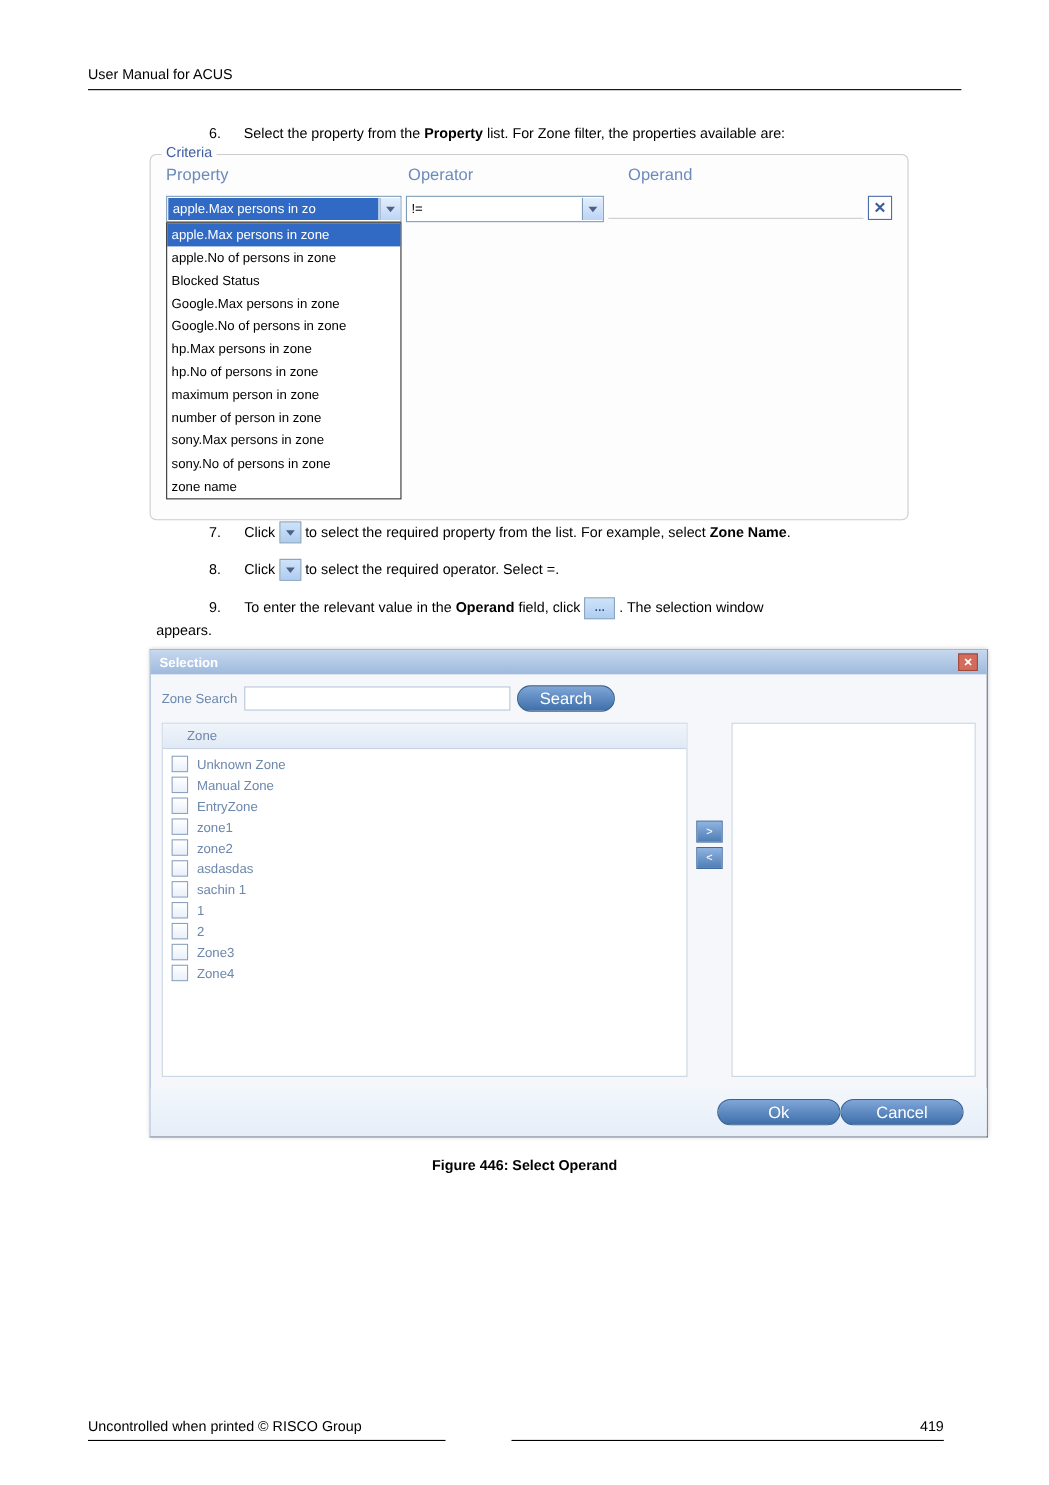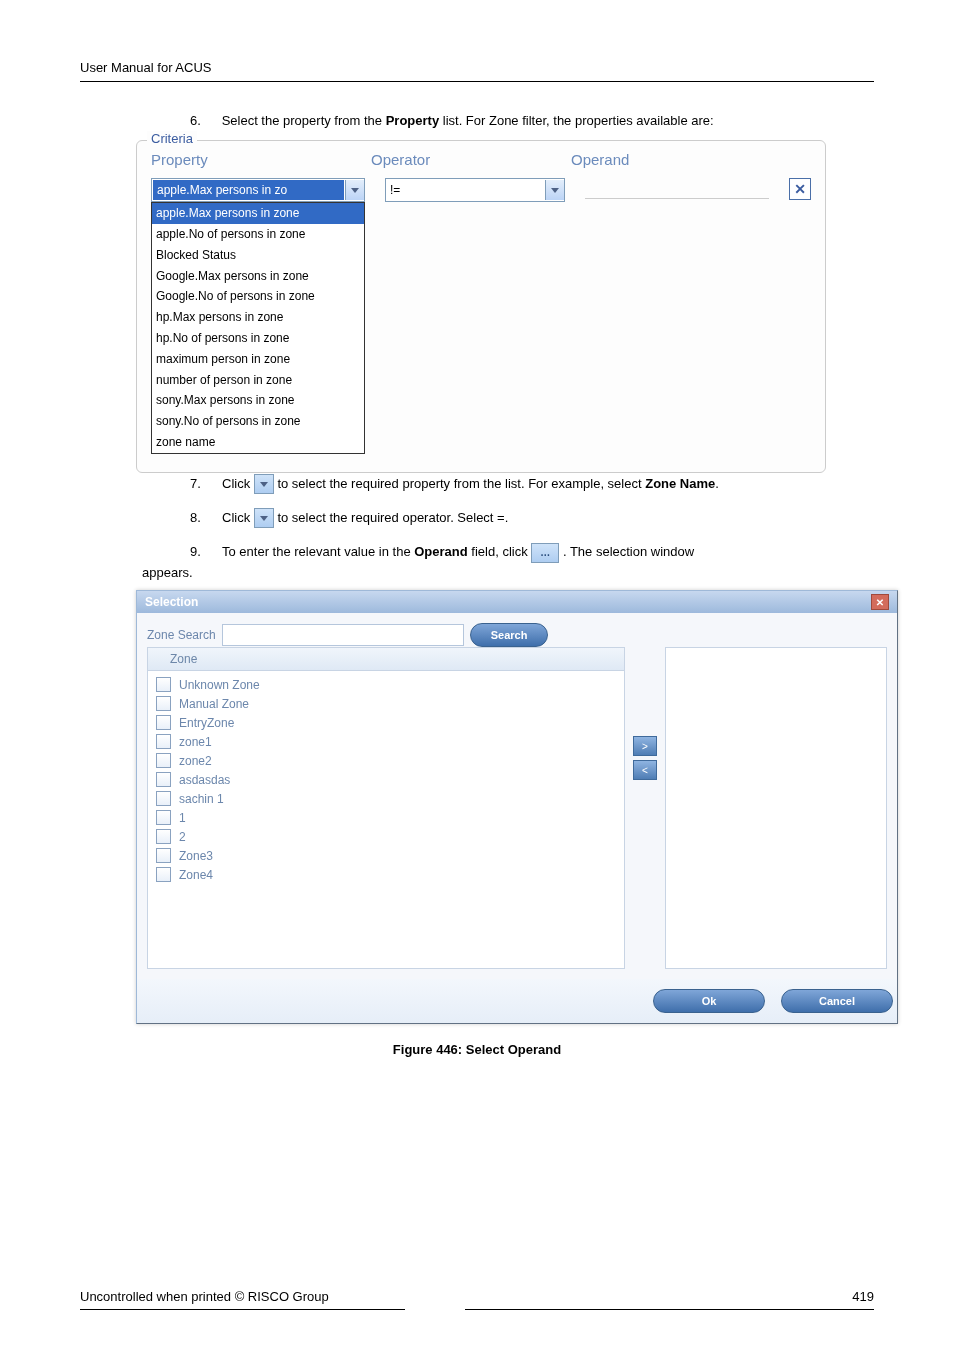--- a/index.html
+++ b/index.html
@@ -58,21 +58,21 @@
     color: #6b8bbc;
     font-size: 15px;
     margin-bottom: 10px;
   }
   .criteria-headers .col-prop { width: 220px; }
   .criteria-headers .col-op { width: 200px; }
   .criteria-headers .col-opd { flex: 1; }
   .criteria-row {
     display: flex;
     align-items: center;
-    gap: 20px;
+    gap: 4px;
     margin-bottom: 4px;
   }
   .prop-select {
     width: 214px;
     position: relative;
   }
   .select-box {
     border: 1px solid #7f9db9;
     height: 22px;
     display: flex;
@@ -225,43 +225,43 @@
     align-items: center;
     justify-content: center;
   }
   .sel-body {
     padding: 10px;
   }
   .sel-search-row {
     display: flex;
     align-items: center;
     gap: 6px;
+    margin-bottom: 10px;
   }
   .sel-search-label {
     color: #6c87ac;
     font-size: 12px;
   }
   .sel-search-input {
     width: 240px;
     height: 20px;
     border: 1px solid #b5c6dc;
     background: #fff;
   }
   .pill-btn {
     height: 22px;
     border-radius: 12px;
     background: linear-gradient(#7fa6d8, #3f6fab);
     color: #fff;
-    font-size: 11px;
+    font-size: 15px;
     padding: 0 20px;
     display: inline-flex;
     align-items: center;
     justify-content: center;
     border: 1px solid #3a628f;
-    font-weight: bold;
   }
   .sel-main {
     display: flex;
     gap: 8px;
   }
   .list-pane {
     flex: 1;
     border: 1px solid #c8d4e4;
     background: #fff;
     min-height: 320px;
@@ -311,29 +311,28 @@
   }
   .right-pane {
     width: 220px;
     border: 1px solid #c8d4e4;
     background: #fff;
     min-height: 320px;
   }
   .sel-footer {
     display: flex;
     justify-content: flex-end;
-    gap: 16px;
-    padding: 10px 4px 10px 10px;
+    padding: 10px 21px 10px 10px;
     background: linear-gradient(#f3f7fc, #e6eef8);
   }
   .footer {
     position: absolute;
     bottom: 40px;
     left: 80px;
-    right: 80px;
+    right: 96px;
     margin-top: 45px;
   }
   .footer-line {
     display: flex;
     justify-content: space-between;
     font-size: 13px;
     padding-bottom: 3px;
   }
   .footer-rule-left {
     width: 325px;

